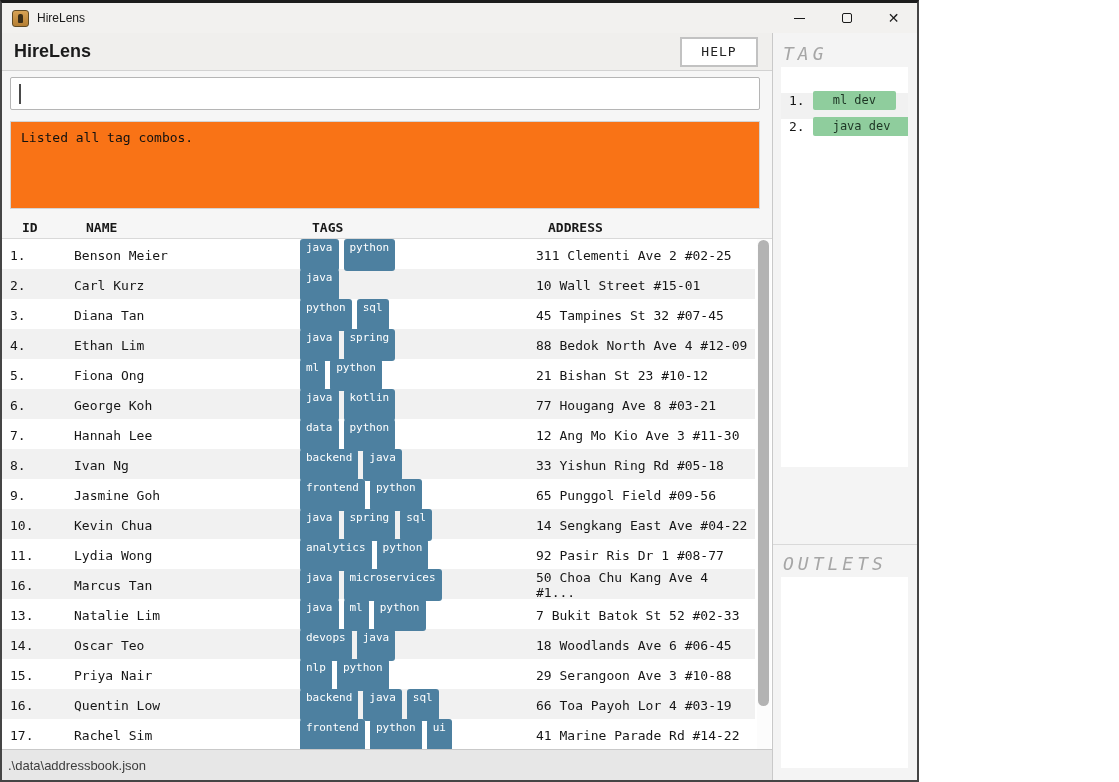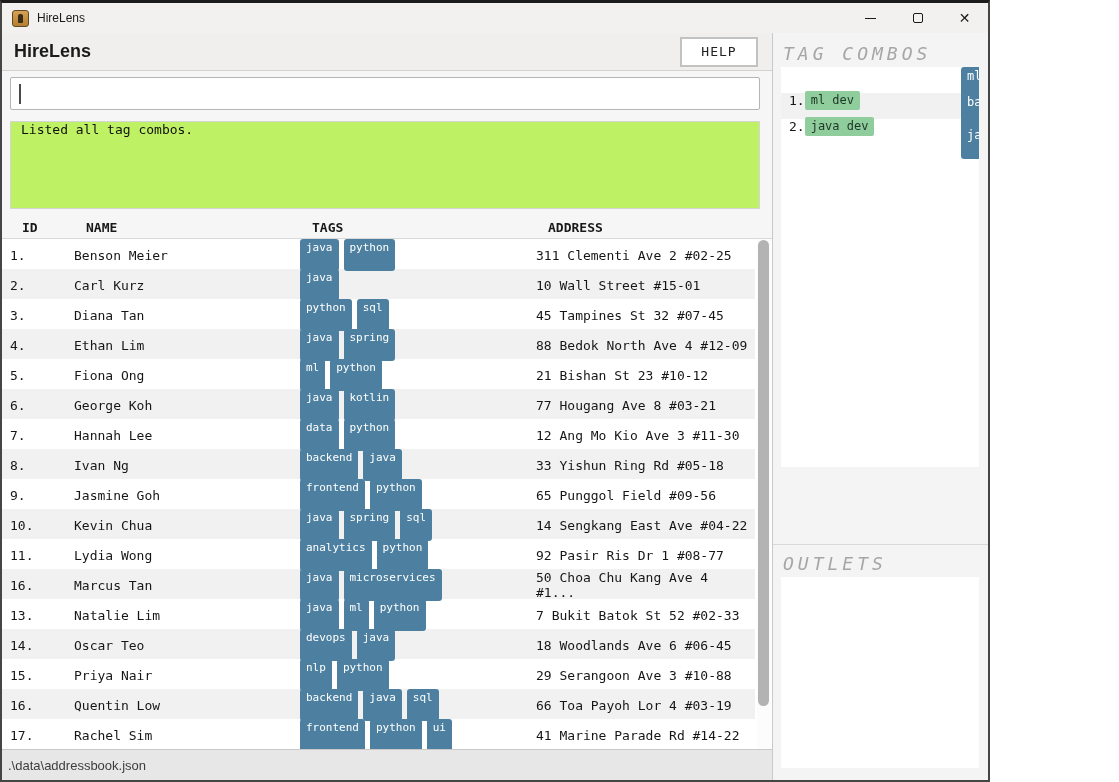--- a/index.html
+++ b/index.html
@@ -1,18 +1,18 @@
 <!DOCTYPE html>
 <html style="--tag-badge: #4d80a0; --combo-badge: #8fcd9d;"><head>
 <meta charset="utf-8">
 <style>
   * { box-sizing: border-box; }
   html,body { margin:0; padding:0; background:#ffffff; }
   .window {
-    width:990px; height:782px;
+    width:919px; height:782px;
     border:2px solid #454545; border-top:3px solid #1c1c1c;
     display:flex; flex-direction:column;
     font-family:"DejaVu Sans Mono", monospace;
     background:#f6f6f6; overflow:hidden;
   }
   
   .titlebar { height:30px; background:#f2f1ef; display:flex; align-items:center; justify-content:space-between; flex:0 0 auto; }
   .titlebar-left { display:flex; align-items:center; gap:8px; padding-left:10px; }
   .app-icon { width:17px; height:17px; border-radius:3px; background:linear-gradient(#d7a254,#b57f33); border:1px solid #5f4a24; position:relative; }
   .app-icon::after { content:""; position:absolute; left:5px; top:3px; width:5px; height:9px; background:#3a2d17; border-radius:2px 2px 1px 1px; }
@@ -25,40 +25,40 @@
   
   .main { flex:1; display:flex; min-height:0; }
   .left-col { width:770px; flex:0 0 770px; display:flex; flex-direction:column; background:#f6f6f6; }
   
   .header-bar { height:38px; flex:0 0 38px; background:#f0efed; border-bottom:1px solid #d2d2d2; display:flex; align-items:center; justify-content:space-between; padding:0 14px 0 12px; }
   .app-title { font-family:"Liberation Sans",sans-serif; font-weight:bold; font-size:18px; color:#1b1b1b; }
   .help-btn { width:78px; height:30px; background:#ffffff; border:2px solid #c2c2c2; font-family:"DejaVu Sans Mono",monospace; font-size:13px; color:#222; letter-spacing:1px; }
   
   .command-box { margin:6px 12px 0 8px; height:33px; background:#ffffff; border:1px solid #b5b5b5; border-radius:2px; display:flex; align-items:center; padding-left:8px; }
   .caret { width:2px; height:20px; background:#4a4a4a; }
-  .result-box { margin:11px 12px 0 8px; height:88px; background:#bef264; border:1px solid #d4d4d4; padding:0 10px; font-size:13px; color:#111; overflow:hidden; }
+  .result-box { margin:11px 12px 0 8px; height:88px; background:#f97316; border:1px solid #d4d4d4; padding:8px 10px; font-size:13px; color:#111; overflow:hidden; }
   
   .table-header { margin-top:8px; height:22px; flex:0 0 auto; display:grid; grid-template-columns:64px 226px 236px 1fr; padding-left:20px; align-items:center; font-size:13px; font-weight:700; color:#191919; border-bottom:1px solid #d9d9d9; }
   .rows-wrap { flex:1; background:#ffffff; position:relative; min-height:0; overflow:hidden; }
   .rows { margin-right:17px; }
   .person-row { height:30px; display:grid; grid-template-columns:64px 226px 236px 1fr; padding-left:8px; align-items:center; font-size:13px; color:#161616; }
   .person-row:nth-child(even) { background:#f1f1f1; }
   .tag-chip { display:inline-block; background:var(--tag-badge,#4d80a0); color:#ffffff; font-size:11px; line-height:1; padding:3px 6px 18px; border-radius:3px; margin-right:5px; }
   .scrollbar { position:absolute; top:0; right:1px; width:14px; height:100%; background:#fcfcfc; }
   .scroll-thumb { position:absolute; top:1px; left:1px; width:11px; height:466px; background:#b3b3b3; border-radius:6px; }
   
   .status-bar { height:31px; flex:0 0 31px; background:#e7e7e7; border-top:1px solid #c9c9c9; display:flex; align-items:center; padding-left:6px; font-family:"Liberation Sans",sans-serif; font-size:13px; color:#3d3d3d; }
   
   .right-col { flex:1; background:#f4f4f4; border-left:1px solid #c9c9c9; display:flex; flex-direction:column; min-width:0; }
   .panel-title { margin:10px 9px 0 10px; height:22px; font-size:18px; letter-spacing:4px; color:#a6a6a6; flex:0 0 auto;font-style:italic; }
   .combo-list { margin:2px 9px 0 8px; height:400px; flex:0 0 400px; background:#ffffff; overflow:hidden; }
   .combo-row { height:26px; display:grid; grid-template-columns:172px 1fr; align-items:center; padding-left:8px; font-size:13px; color:#161616; }
   .combo-row:nth-child(even) { background:#f1f1f1; }
   .combo-left { display:flex; align-items:center; }
-  .combo-badge { display:inline-block; background:var(--combo-badge,#8fcd9d); color:#1d3524; font-size:12px; line-height:1; padding:3px 6px 4px; border-radius:2px; }
+  .combo-badge { display:inline-block; background:var(--combo-badge,#8fcd9d); color:#1d3524; font-size:12px; line-height:1; padding:3px 20px 4px; border-radius:2px; margin-left:8px; }
   .combo-row .tag-chip { font-size:12px; }
   .panel-gap { height:77px; flex:0 0 77px; }
   .panel-divider { height:1px; flex:0 0 1px; background:#d9d9d9; }
   .outlets-title { margin-top:8px; }
   .outlets-list { margin:2px 9px 12px 8px; flex:1; background:#ffffff; }
 </style>
 </head>
 <body>
 
 <div class="window">

